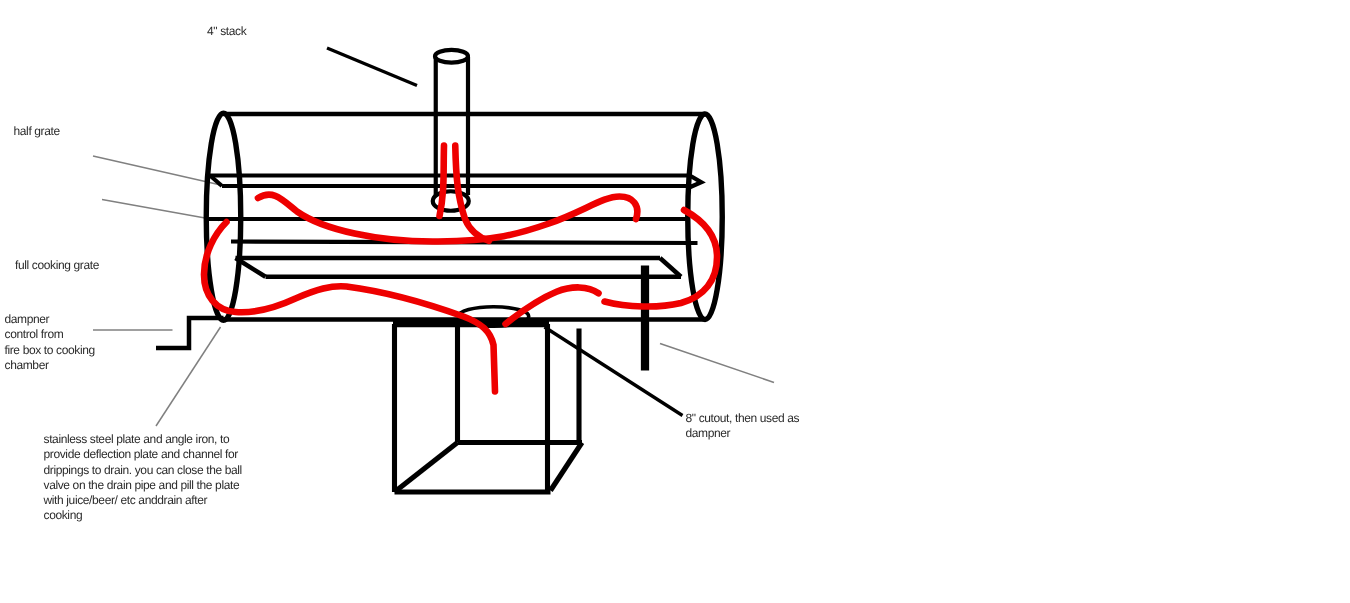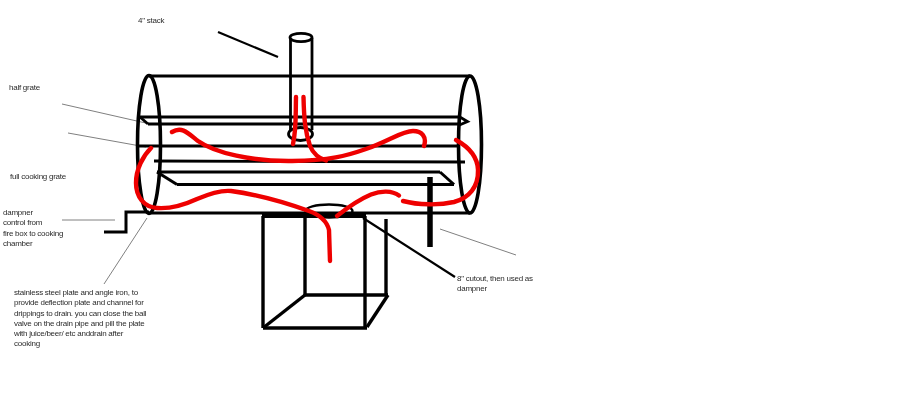--- a/index.html
+++ b/index.html
@@ -119,21 +119,21 @@
 
   <div class="lbl" style="left:9px; top:83px;">half grate</div>
 
   <div class="lbl" style="left:10px; top:124px;margin-top:48px;">full cooking grate</div>
 
   <div class="lbl" style="left:3px; top:208px;">dampner
 control from
 fire box to cooking
 chamber</div>
 
-  <div class="lbl" style="left:14px; top:288px; width:150px;">stainless steel plate and angle iron, to
+  <div class="lbl" style="left:29px; top:288px; width:150px;">stainless steel plate and angle iron, to
 provide deflection plate and channel for
 drippings to drain. you can close the ball
 valve on the drain pipe and pill the plate
 with juice/beer/ etc anddrain after
 cooking</div>
 
   <div class="lbl" style="left:457px; top:274px;">8" cutout, then used as
 dampner</div>
 
 

